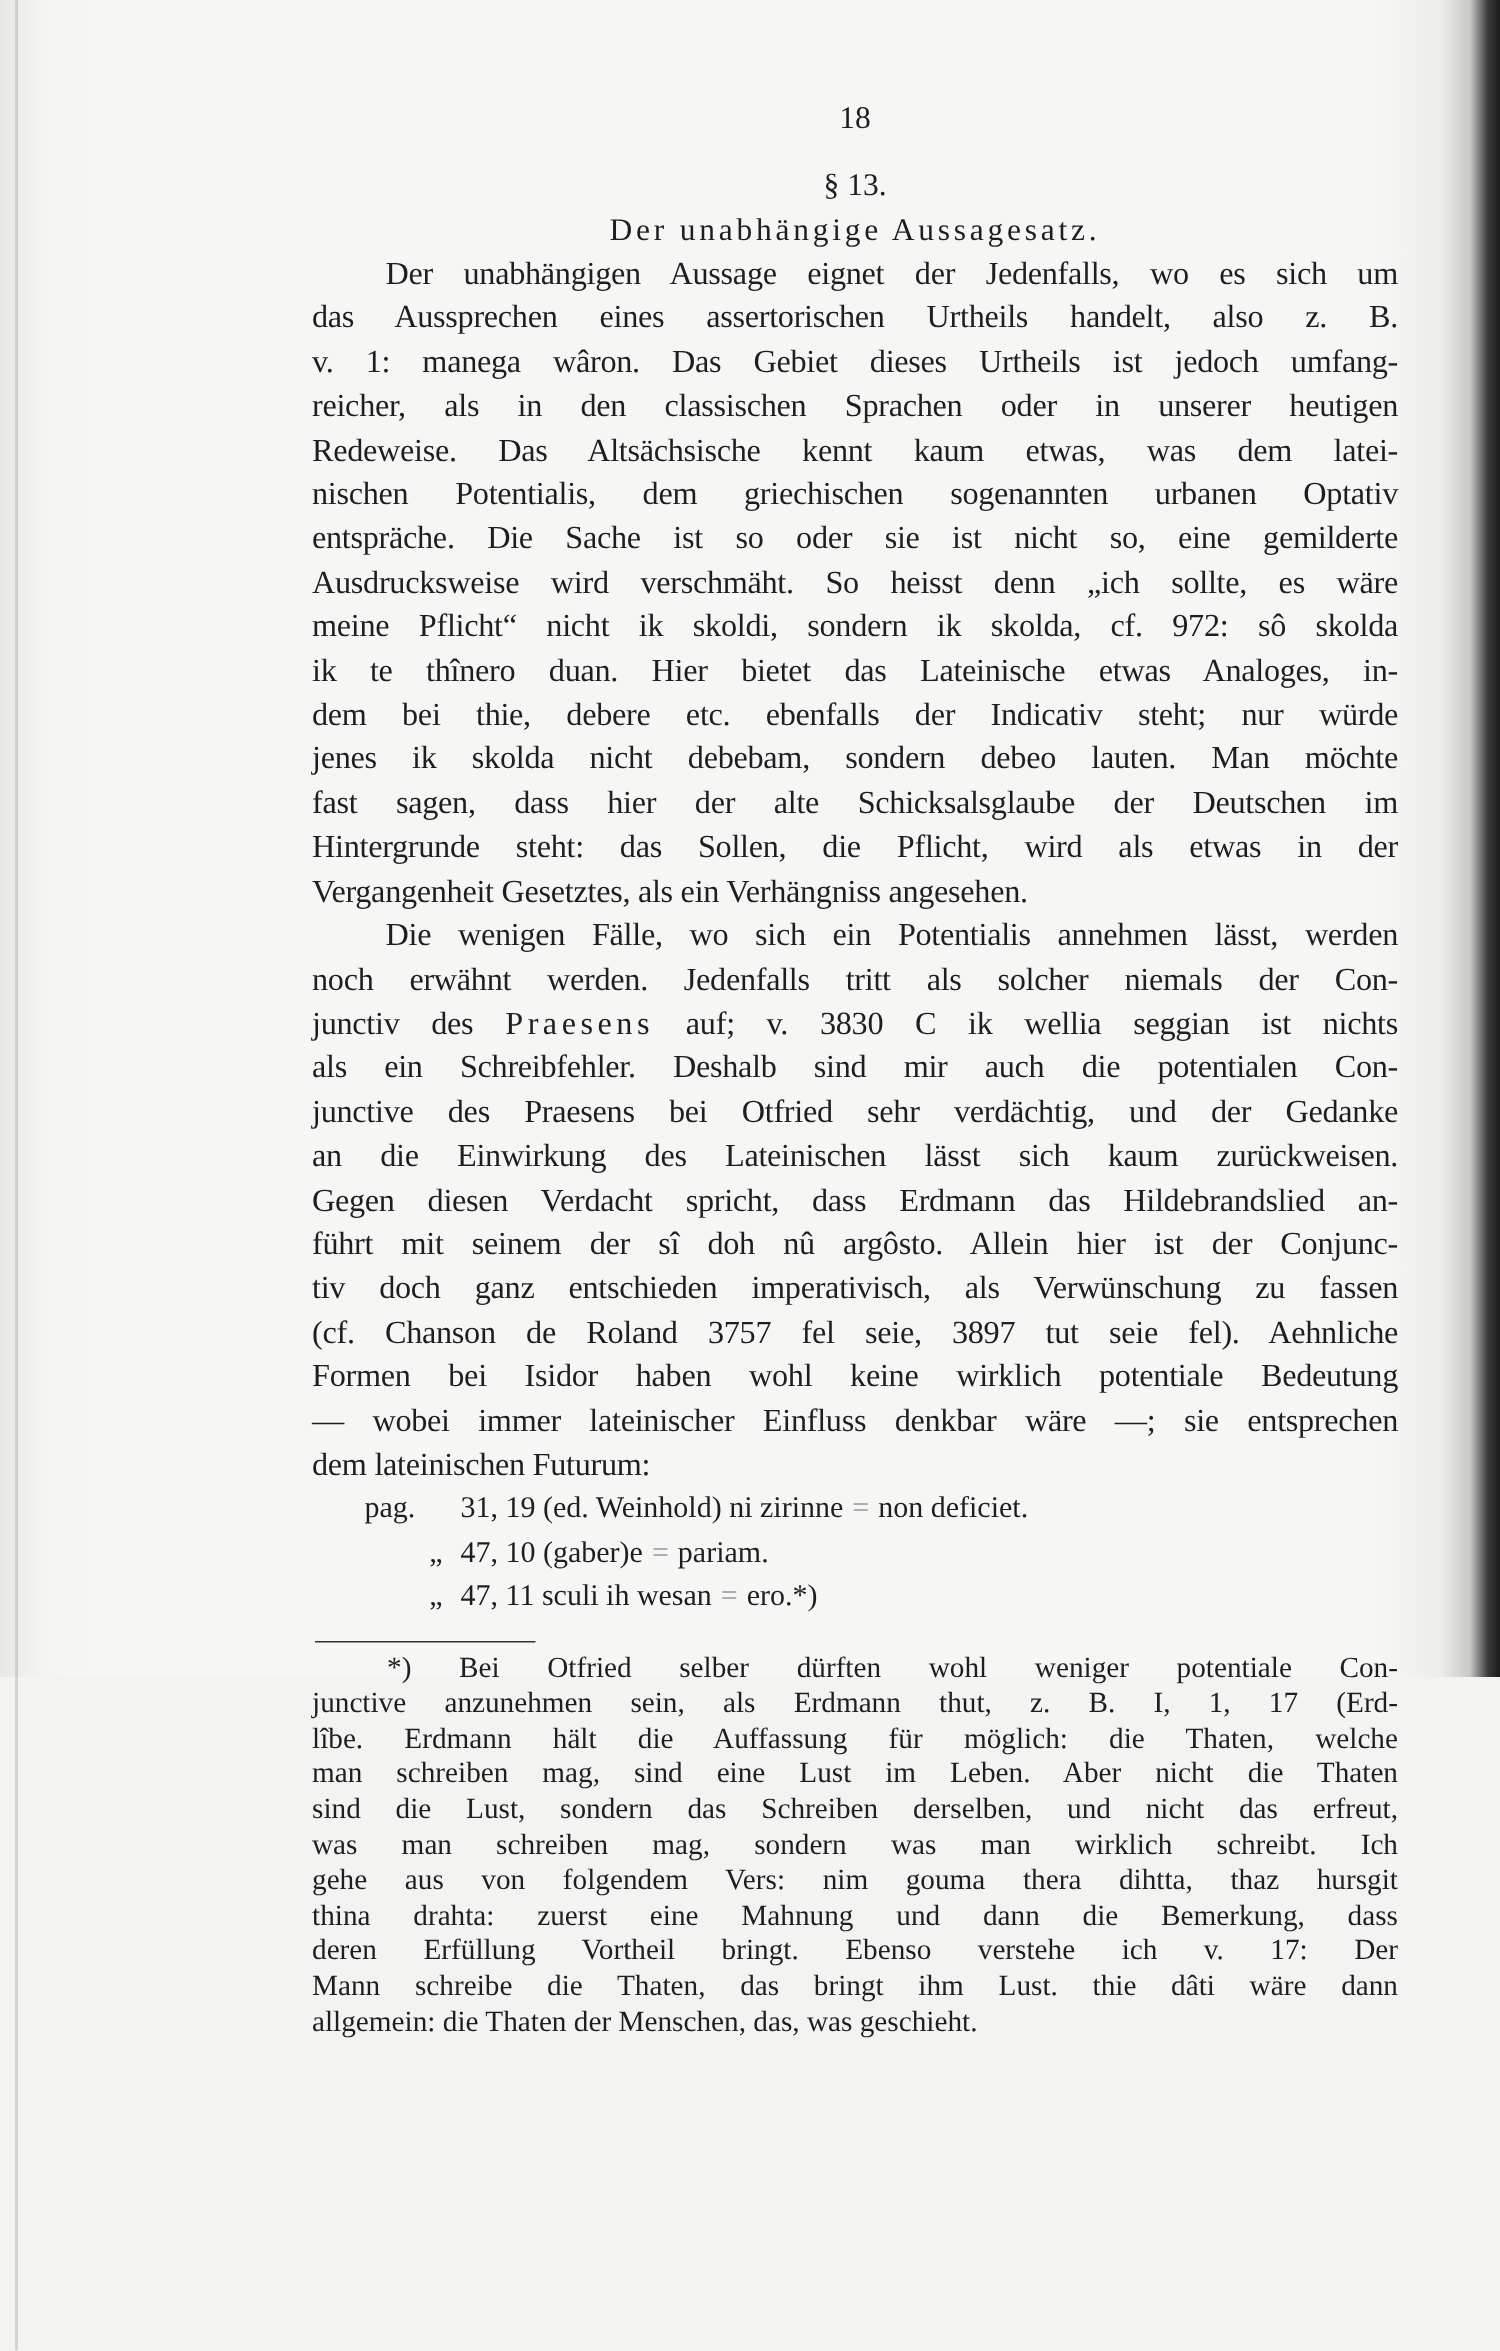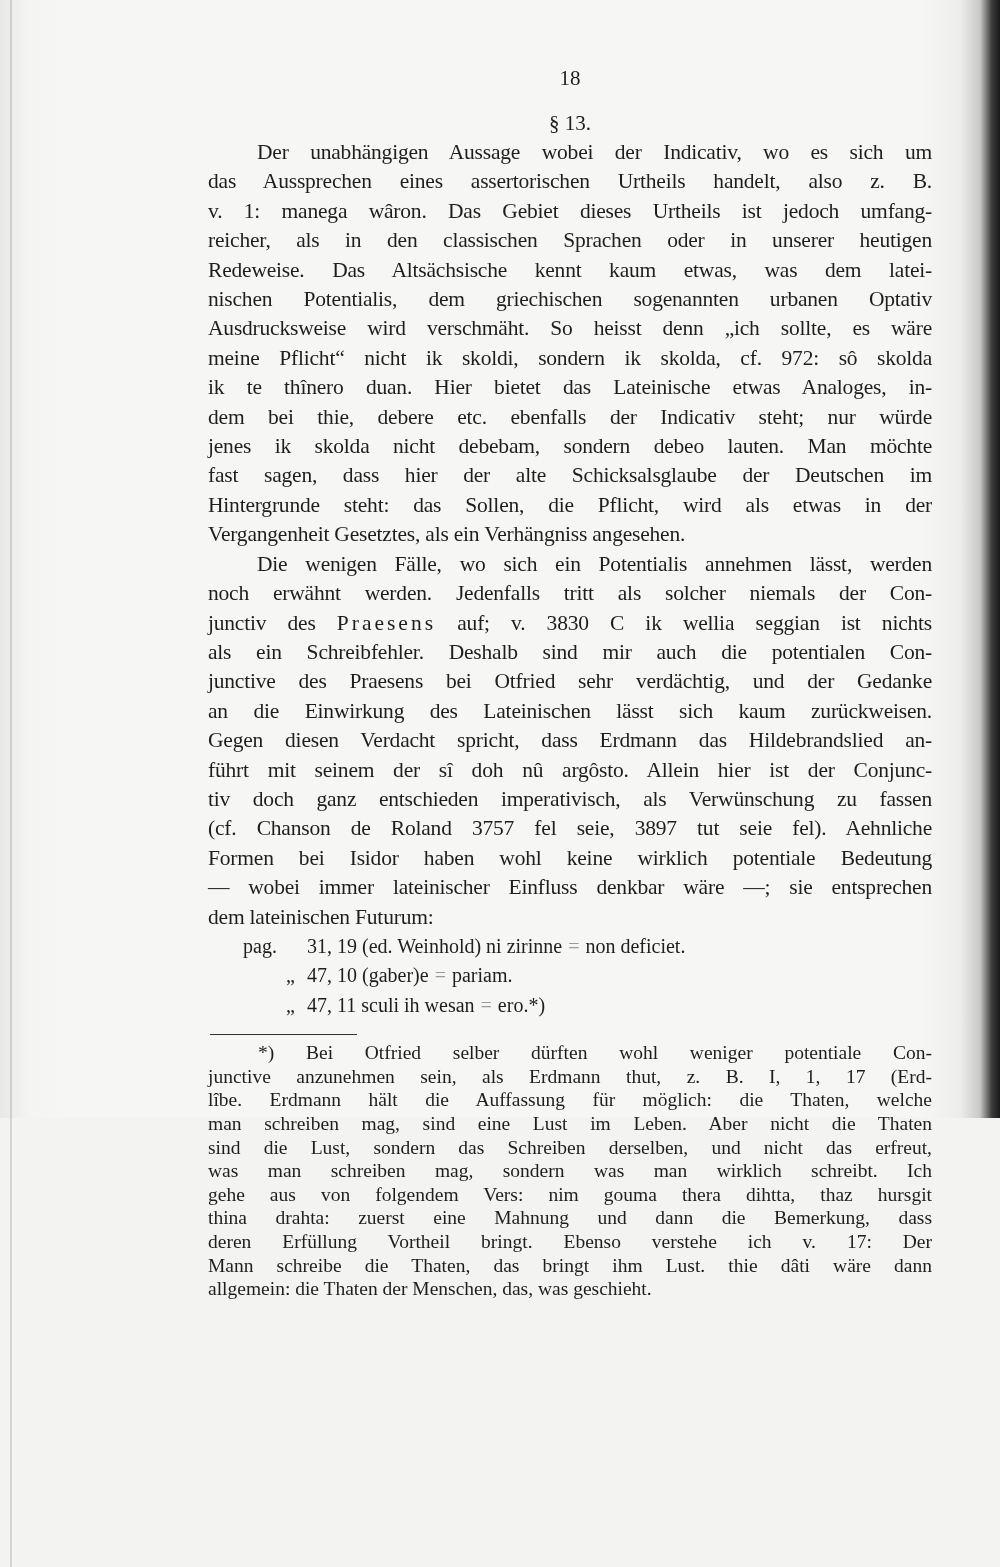--- a/index.html
+++ b/index.html
@@ -128,28 +128,30 @@
   </style>
 </head>
 <body>
 
 <div class="page">
   <div class="left-edge"></div>
 
   <div class="content">
     <div class="page-number">18</div>
     <div class="section-number">§ 13.</div>
+    <div class="section-title">Der unabhängige Aussagesatz.</div>
 
     <div class="para" style="text-indent:0;">
-      <span class="line first">Der unabhängigen Aussage wobei der Indicativ, wo es sich um</span>
+      <span class="line first">Der unabhängigen Aussage eignet der Jedenfalls, wo es sich um</span>
       <span class="line">das Aussprechen eines assertorischen Urtheils handelt, also z. B.</span>
       <span class="line">v. 1: manega wâron. Das Gebiet dieses Urtheils ist jedoch umfang-</span>
       <span class="line">reicher, als in den classischen Sprachen oder in unserer heutigen</span>
       <span class="line">Redeweise. Das Altsächsische kennt kaum etwas, was dem latei-</span>
       <span class="line">nischen Potentialis, dem griechischen sogenannten urbanen Optativ</span>
+      <span class="line">entspräche. Die Sache ist so oder sie ist nicht so, eine gemilderte</span>
       <span class="line">Ausdrucksweise wird verschmäht. So heisst denn „ich sollte, es wäre</span>
       <span class="line">meine Pflicht“ nicht ik skoldi, sondern ik skolda, cf. 972: sô skolda</span>
       <span class="line">ik te thînero duan. Hier bietet das Lateinische etwas Analoges, in-</span>
       <span class="line">dem bei thie, debere etc. ebenfalls der Indicativ steht; nur würde</span>
       <span class="line">jenes ik skolda nicht debebam, sondern debeo lauten. Man möchte</span>
       <span class="line">fast sagen, dass hier der alte Schicksalsglaube der Deutschen im</span>
       <span class="line">Hintergrunde steht: das Sollen, die Pflicht, wird als etwas in der</span>
       <span class="line last">Vergangenheit Gesetztes, als ein Verhängniss angesehen.</span>
     </div>
 

